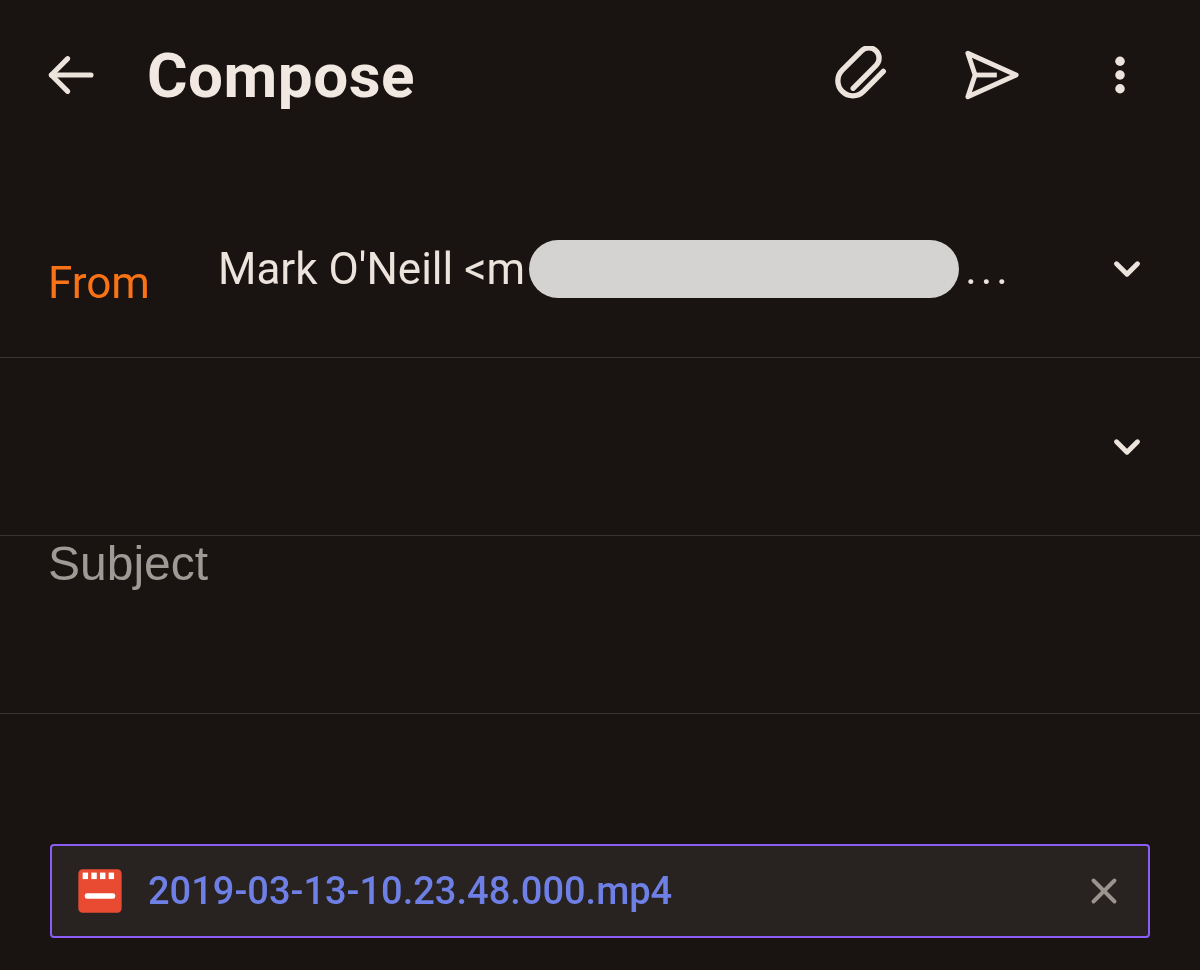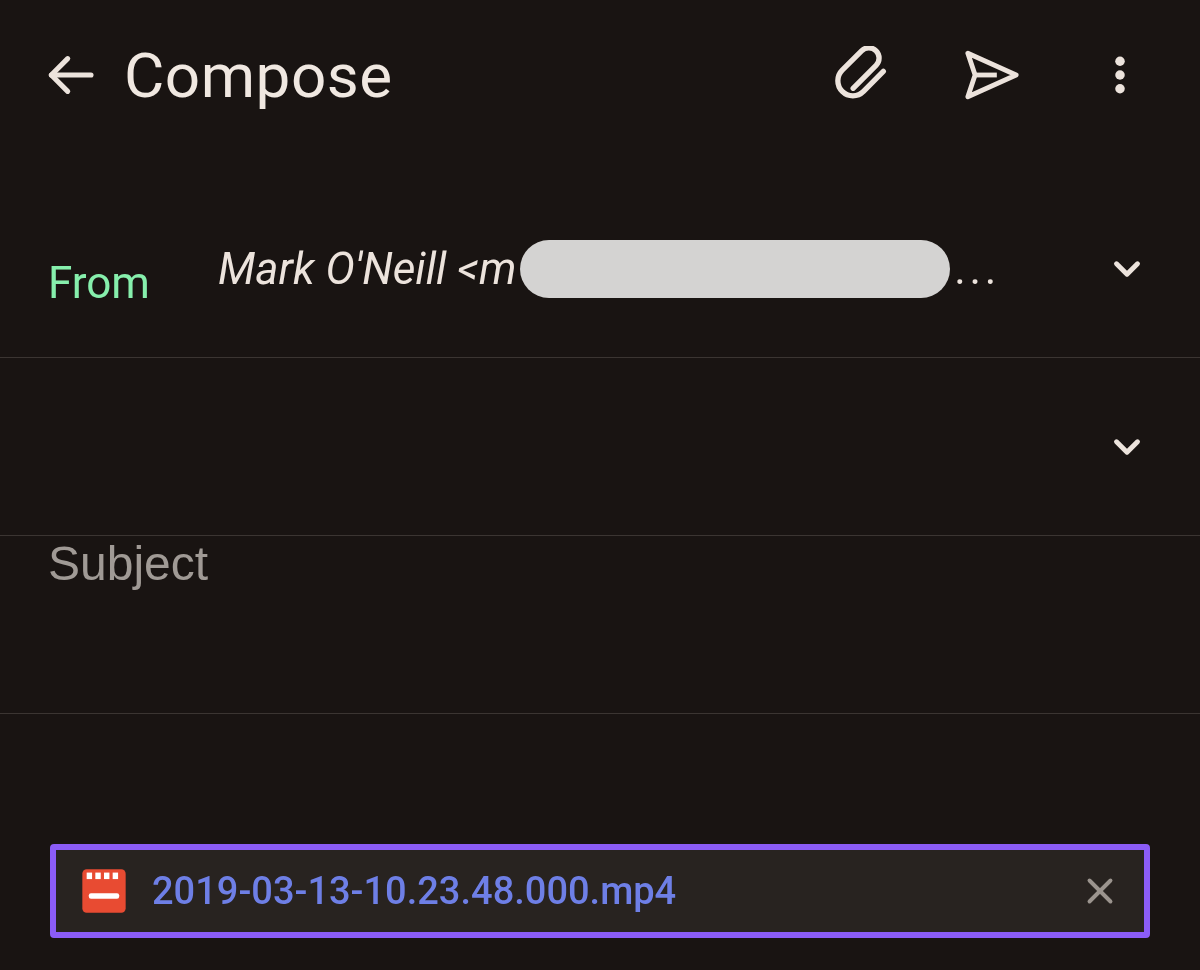--- a/index.html
+++ b/index.html
@@ -21,22 +21,22 @@
       width: 60px;
       height: 60px;
       display: flex;
       align-items: center;
       justify-content: center;
       cursor: pointer;
       color: #ece3dc;
     }
     .title {
       font-size: 62px;
-      font-weight: 400;
-      margin-left: 24px;
+      font-weight: 700;
+      margin-left: 47px;
       letter-spacing: 0.5px;
       color: #f0e8e1;
     }
     .toolbar-spacer { flex: 1; }
     .toolbar-icon {
       width: 80px;
       height: 70px;
       display: flex;
       align-items: center;
       justify-content: center;
@@ -47,34 +47,33 @@
     .field-row {
       display: flex;
       align-items: center;
       height: 178px;
       padding: 0 48px;
       border-bottom: 1px solid #3b3532;
       font-size: 44px;
     }
     .field-row.first { margin-top: 30px; }
     .field-label {
-      color: #86efac;
+      color: #f97316;
       min-width: 170px;
       margin-top: 28px;
     }
     .field-value {
       color: #ece3dc;
       white-space: nowrap;
     }
     .from-value-wrap {
       display: flex;
       align-items: center;
       flex: 1;
       overflow: hidden;
-      font-style: italic;
     }
     .redaction {
       width: 430px;
       height: 58px;
       background: #d4d3d2;
       border-radius: 30px;
       margin-left: 4px;
       flex-shrink: 0;
     }
     .ellipsis {
@@ -114,21 +113,21 @@
     .body-area {
       padding: 20px 48px;
     }
     .attachment-chip {
       position: absolute;
       left: 50px;
       right: 50px;
       bottom: 32px;
       height: 94px;
       background: #282320;
-      border: 6px solid #8b5cf6;
+      border: 2px solid #8b5cf6;
       border-radius: 4px;
       display: flex;
       align-items: center;
       padding: 0 22px;
     }
     .vid-icon {
       width: 52px;
       height: 52px;
       flex-shrink: 0;
     }

